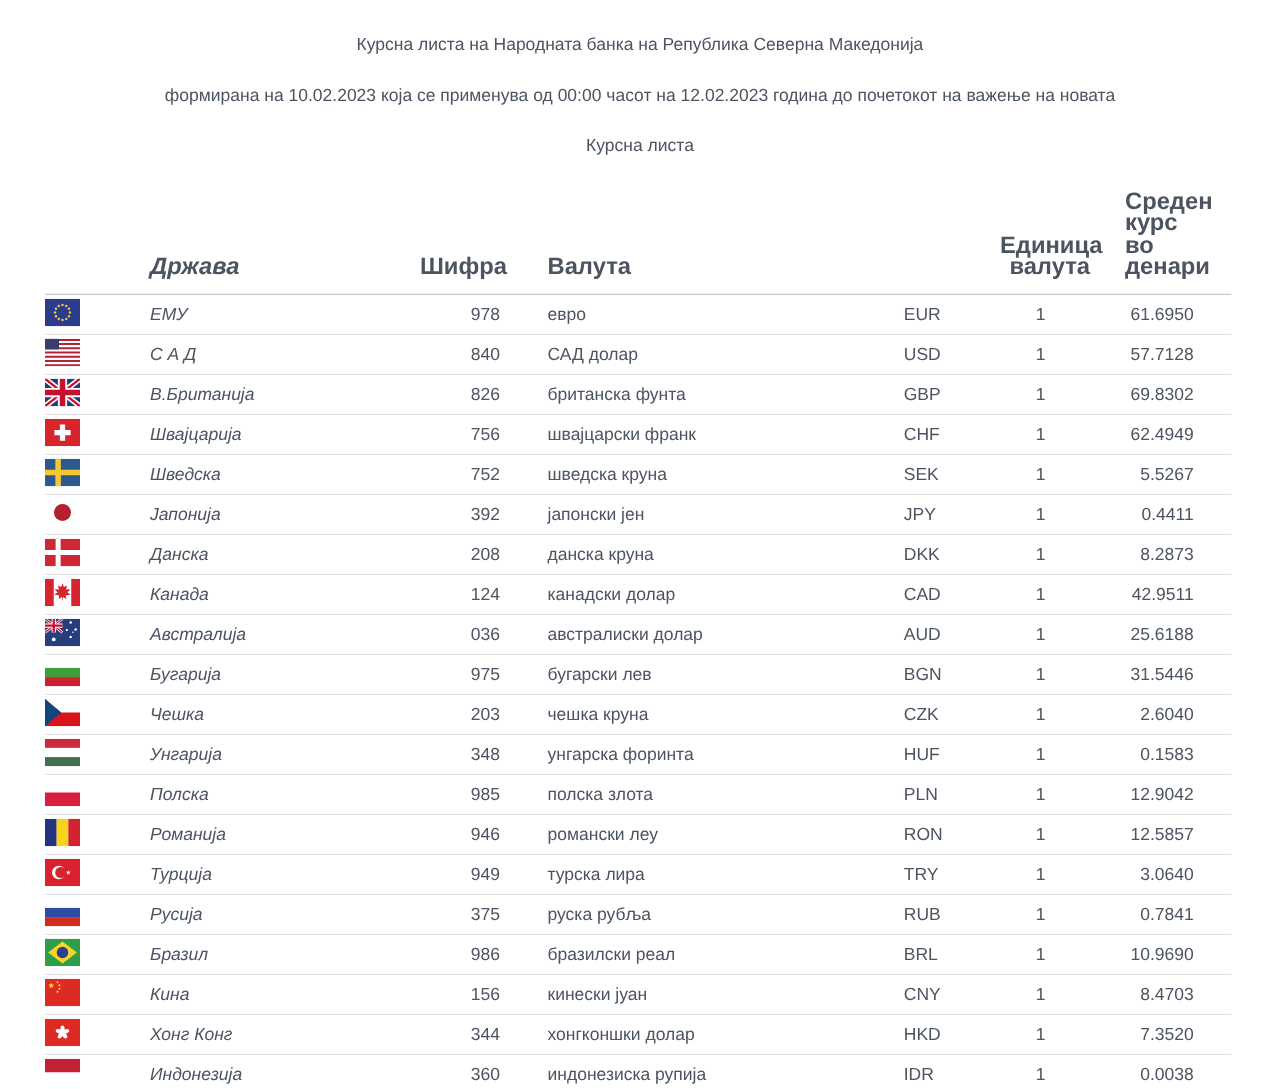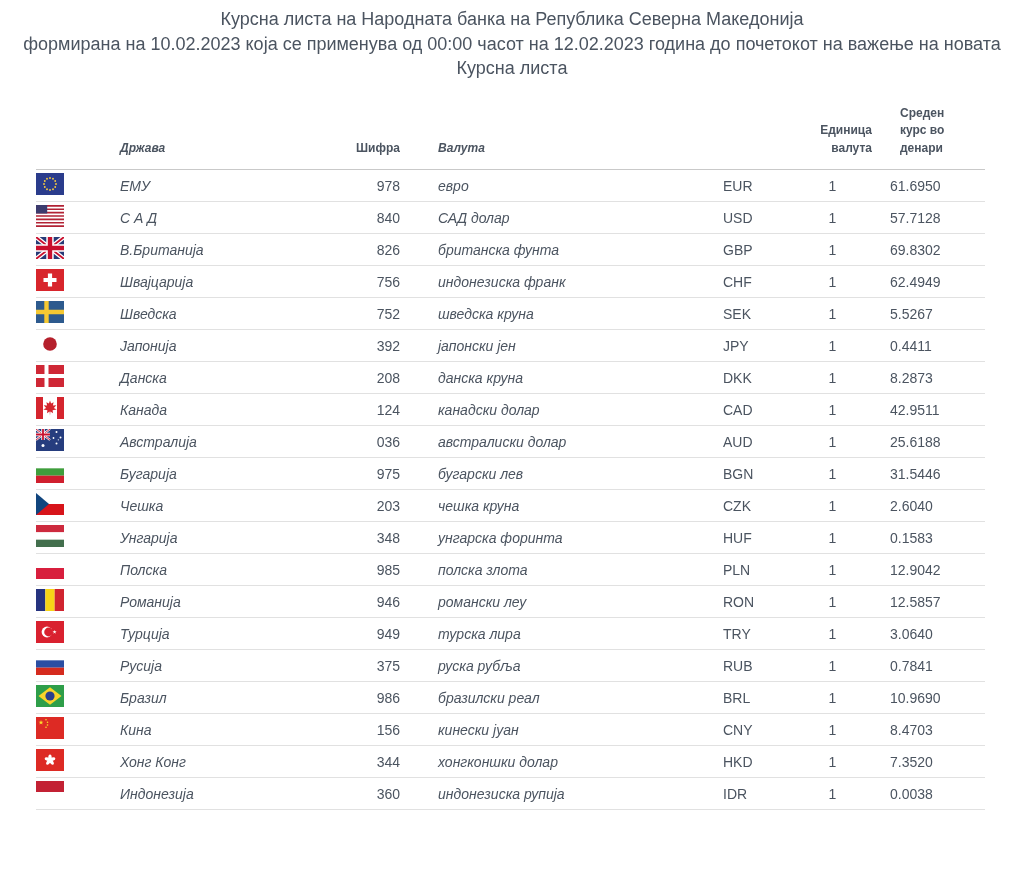--- a/index.html
+++ b/index.html
@@ -3,45 +3,45 @@
 <meta charset="utf-8">
 <style>
   * { margin: 0; padding: 0; box-sizing: border-box; }
   html, body { background: #ffffff; }
   body {
     width: 1024px; height: 871px; overflow: hidden;
     font-family: "Liberation Sans", "DejaVu Sans", sans-serif;
     color: var(--text, #4b5460);
   }
   .titleblock { padding-top: 7px; text-align: center; }
-  .titleblock div { font-size: 18px; line-height: 24.5px; }
+  .titleblock div { font-size: 14px; line-height: 24.5px; margin-top: 16px; }
   table.rates {
     margin-left: 36px; width: 949px;
     border-collapse: collapse; table-layout: fixed;
   }
   thead th {
     vertical-align: bottom; text-align: left;
-    font-size: 12px; font-weight: bold;
+    font-size: 19px; font-weight: bold;
     padding: 24px 0 12px 0;
     border-bottom: 1px solid var(--hline, #c9c9c9);
     line-height: 17.5px;
   }
   tbody td {
     height: 32px; font-size: 14px;
     border-bottom: 1px solid var(--rline, #e1e1e1);
     vertical-align: middle; white-space: nowrap;
   }
   .c-country { text-align: left; font-style: italic; }
   th.c-code, td.c-code { text-align: right; }
-  th.c-currency, td.c-currency { padding-left: 38px; font-style: italic; }
+  th.c-currency, td.c-currency { padding-left: 38px; }
   td.c-iso { padding-left: 8px; }
   th.c-unit { padding-left: 25px; }
   td.c-unit { text-align: center; }
   th.c-rate { padding-left: 10px; }
-  td.c-rate { text-align: left; padding-right: 30px; }
+  td.c-rate { text-align: right; padding-right: 30px; }
   .hwrap  { max-width: 72px; text-align: right; }
   .hwrap2 { max-width: 64px; }
   .flag { display: inline-block; width: 28px; height: 22px; line-height: 0; }
   .flag svg { width: 28px; height: 22px; display: block; }
 </style>
 </head>
 <body>
 
 <div class="titleblock">
   <div>Курсна листа на Народната банка на Република Северна Македонија</div>
@@ -129,21 +129,21 @@
     <td class="c-rate">69.8302</td>
   </tr>
 
   <tr>
     <td class="c-flag"><span class="flag"><svg viewBox="0 0 28 22" xmlns="http://www.w3.org/2000/svg">
               <rect width="28" height="22" fill="#d8252c"></rect>
               <path d="M14 4.5v13M7.5 11h13" stroke="#fff" stroke-width="4.2"></path>
             </svg></span></td>
     <td class="c-country">Швајцарија</td>
     <td class="c-code">756</td>
-    <td class="c-currency">индонезиска франк</td>
+    <td class="c-currency">швајцарски франк</td>
     <td class="c-iso">CHF</td>
     <td class="c-unit">1</td>
     <td class="c-rate">62.4949</td>
   </tr>
 
   <tr>
     <td class="c-flag"><span class="flag"><svg viewBox="0 0 28 22" xmlns="http://www.w3.org/2000/svg">
               <rect width="28" height="22" fill="#2d5a8e"></rect>
               <path d="M10.5 0v22M0 11h28" stroke="#f5c832" stroke-width="4.4"></path>
             </svg></span></td>

